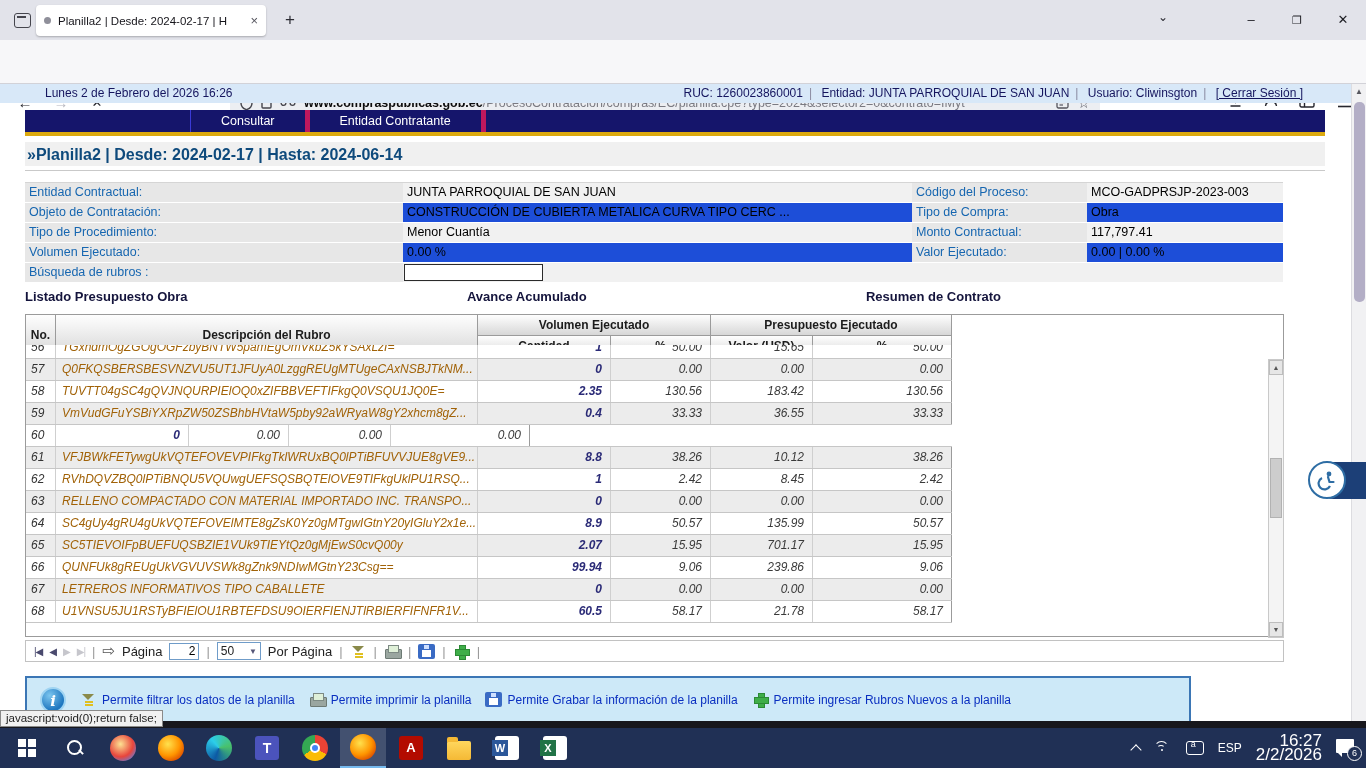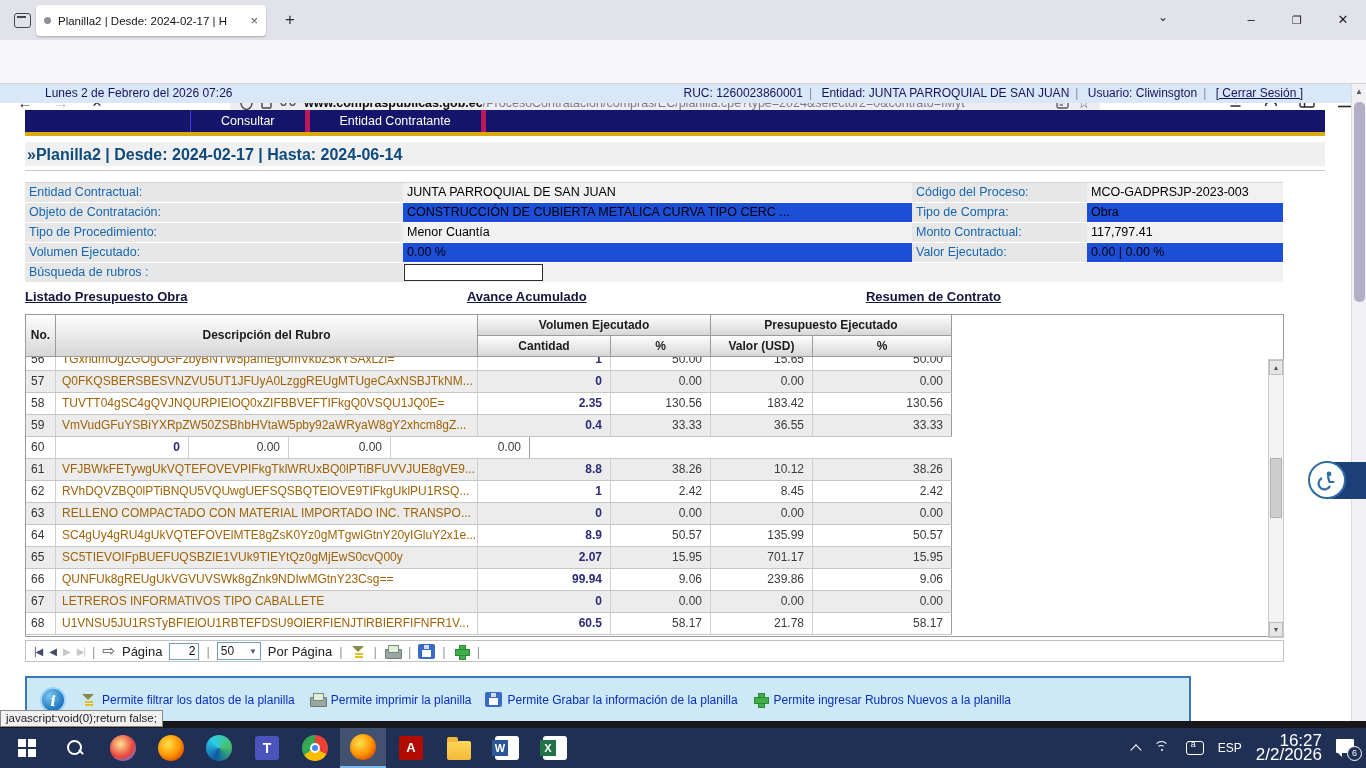--- a/index.html
+++ b/index.html
@@ -52,26 +52,26 @@
   .irow { position:absolute; left:0; width:1258px; height:20px; line-height:19px; }
   .ilab { position:absolute; color:#1666b0; padding-left:4px; background:#e7e7e7; height:19px; }
   .ival { position:absolute; color:#000; padding-left:4px; height:19px; }
   .lab1 { left:0; width:378px; } .val1 { left:378px; width:509px; }
   .lab2 { left:887px; width:175px; } .val2 { left:1062px; width:196px; }
   .odd .ival { background:#f1f1f1; } .even .ival { background:#1d4ed8; }
   #search-input { position:absolute; left:379px; top:1px; width:139px; height:17px; border:1px solid #2b2b2b; background:#fff; font-size:12px; padding:0 3px; font-family:inherit; }
 
   
   #linksrow { left:25px; top:289px; width:976px; height:18px; display:flex; justify-content:space-between; }
-  #linksrow a { font-size:13px; font-weight:bold; color:#14143c; text-decoration:underline; }
+  #linksrow a { font-size:13px; font-weight:bold; color:#14143c; }
 
   
   #gridbox { left:25px; top:314px; width:1259px; height:323px; border:1px solid #9b9b9b; background:#fff; }
   .th { position:absolute; background:linear-gradient(#fefefe,#d7d7d7); border-right:1px solid #9b9b9b; border-bottom:1px solid #9b9b9b; font-size:12px; font-weight:bold; color:#1c1c1c; text-align:center; }
-  #tbody { position:absolute; left:0; top:42px; width:926px; height:279px; overflow:hidden; }
+  #tbody { position:absolute; left:0; top:30px; width:926px; height:279px; overflow:hidden;font-style:italic; }
   .trow { display:flex; height:22px; border-bottom:1px solid #c6c6c6; background:#fff; overflow:hidden; }
   .trow.alt { background:#ececec; }
   .trow.partial { height:14px; }
   .trow.partial > div { margin-top:-8px; }
   .trow > div { line-height:21px; font-size:12px; border-right:1px solid #cfcfcf; white-space:nowrap; overflow:hidden; }
   .c-no  { width:30px;  padding-left:5px; color:#333; }
   .c-desc{ width:422px; padding-left:6px; color:#a16207; }
   .c-cant{ width:133px; text-align:right; padding-right:8px; font-weight:bold; color:#2b2b77; }
   .c-p1  { width:100px; text-align:right; padding-right:8px; color:#3a3a3a; }
   .c-val { width:102px; text-align:right; padding-right:8px; color:#3a3a3a; }
@@ -206,21 +206,21 @@
         <line x1="0" y1="6" x2="15" y2="6" stroke="#27272e" stroke-width="1.6"></line>
         <line x1="0" y1="10.5" x2="15" y2="10.5" stroke="#27272e" stroke-width="1.6"></line>
       </svg></div>
 </div>
 <div class="abs" id="scrollbar-main">
   <span class="up">▲</span>
   <span class="thumb"></span>
 </div>
 
 <div class="abs" id="strip">
-  <span class="lft">Lunes 2 de Febrero del 2026 07:26</span>
+  <span class="lft">Lunes 2 de Febrero del 2026 16:26</span>
   <span class="rgt">
     <b>RUC:</b>
     <span>1260023860001</span><span class="sep">|</span>
     <b>Entidad:</b>
     <span>JUNTA PARROQUIAL DE SAN JUAN</span><span class="sep">|</span>
     <b>Usuario:</b>
     <span>Cliwinsgton</span><span class="sep">|</span>
     <b id="logout">[ Cerrar Sesión ]</b>
   </span>
 </div>

